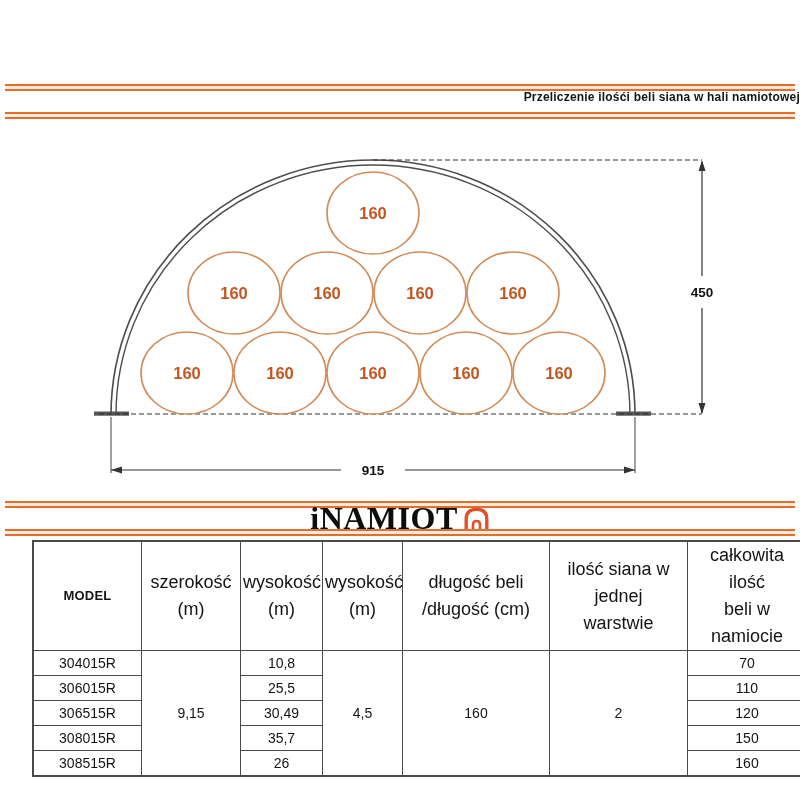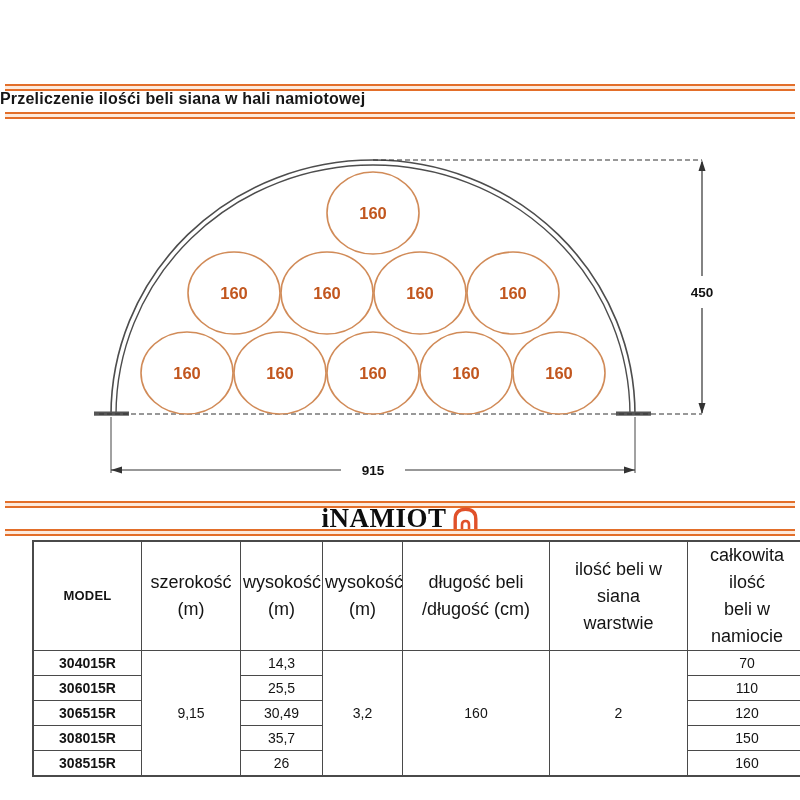--- a/index.html
+++ b/index.html
@@ -11,48 +11,48 @@
   
   .orange-rule{
     position:absolute;left:5px;right:5px;height:7px;box-sizing:border-box;
     border-top:2.5px solid #e36f2a;border-bottom:2.5px solid #e36f2a;background:#fdeadd;
   }
   .rule-t1{top:84px;}
   .rule-t2{top:112px;}
   .rule-l1{top:501px;}
   .rule-l2{top:529px;}
   .page-title{
-    position:absolute;top:90px;left:0;right:0;text-align:left;
-    font-size:16px;font-weight:bold;letter-spacing:.2px;color:#161616;
+    position:absolute;top:90px;left:0;right:0;text-align:right;
+    font-size:12px;font-weight:bold;letter-spacing:.2px;color:#161616;
   }
   .diagram-layer{position:absolute;left:0;top:0;width:800px;height:800px;}
   .logo-row{
     position:absolute;top:504px;left:0;right:0;height:28px;
     display:flex;align-items:center;justify-content:center;
   }
   .logo-text{
-    font-family:"Liberation Serif", serif;font-weight:bold;font-size:27px;
+    font-family:"Liberation Serif", serif;font-weight:bold;font-size:32px;
     color:#0d0d0d;letter-spacing:.5px;line-height:1;
   }
   .logo-icon{margin-left:5px;display:block;}
   
   .spec-table{
     position:absolute;left:32px;top:540px;
     border-collapse:collapse;table-layout:fixed;width:738px;
     font-size:14px;color:#141414;
   }
   .spec-table th,.spec-table td{
     border:1px solid #4a4a4a;text-align:center;vertical-align:middle;
     padding:0 2px;overflow:hidden;
   }
   .spec-table{border:2px solid #4a4a4a;}
   .spec-table thead th{height:46px;font-weight:normal;font-size:18px;line-height:1.5;}
   .spec-table thead th.model-h{font-weight:bold;font-size:13px;letter-spacing:.2px;}
   .spec-table tbody td{height:24px;}
-  .spec-table td.model-cell{font-weight:bold;margin-left:8px;}
+  .spec-table td.model-cell{font-weight:normal;margin-left:8px;}
   .hl{display:block;}
 </style>
 </head>
 <body>
 
 <div class="page">
 
   <div class="orange-rule rule-t1"></div>
   <div class="page-title">Przeliczenie ilośći beli siana w hali namiotowej</div>
   <div class="orange-rule rule-t2"></div>
@@ -145,35 +145,35 @@
         </th>
         <th style="width:75px">
           <span class="hl">wysokość</span>
             <span class="hl">(m)</span>
         </th>
         <th style="width:142px">
           <span class="hl">długość beli</span>
             <span class="hl">/długość (cm)</span>
         </th>
         <th style="width:133px">
-          <span class="hl">ilość beli w siana</span>
+          <span class="hl">ilość siana w jednej</span>
             <span class="hl">warstwie</span>
         </th>
         <th style="width:114px">
           <span class="hl">całkowita ilość</span>
             <span class="hl">beli w namiocie</span>
         </th>
       </tr>
     </thead>
     <tbody>
       <tr>
         <td class="model-cell">304015R</td>
         <td rowspan="5">9,15</td>
-        <td>14,3</td>
-        <td rowspan="5">3,2</td>
+        <td>10,8</td>
+        <td rowspan="5">4,5</td>
         <td rowspan="5">160</td>
         <td rowspan="5">2</td>
         <td>70</td>
       </tr>
       <tr>
         <td class="model-cell">306015R</td>
         <td>25,5</td>
         <td>110</td>
       </tr>
       <tr>

